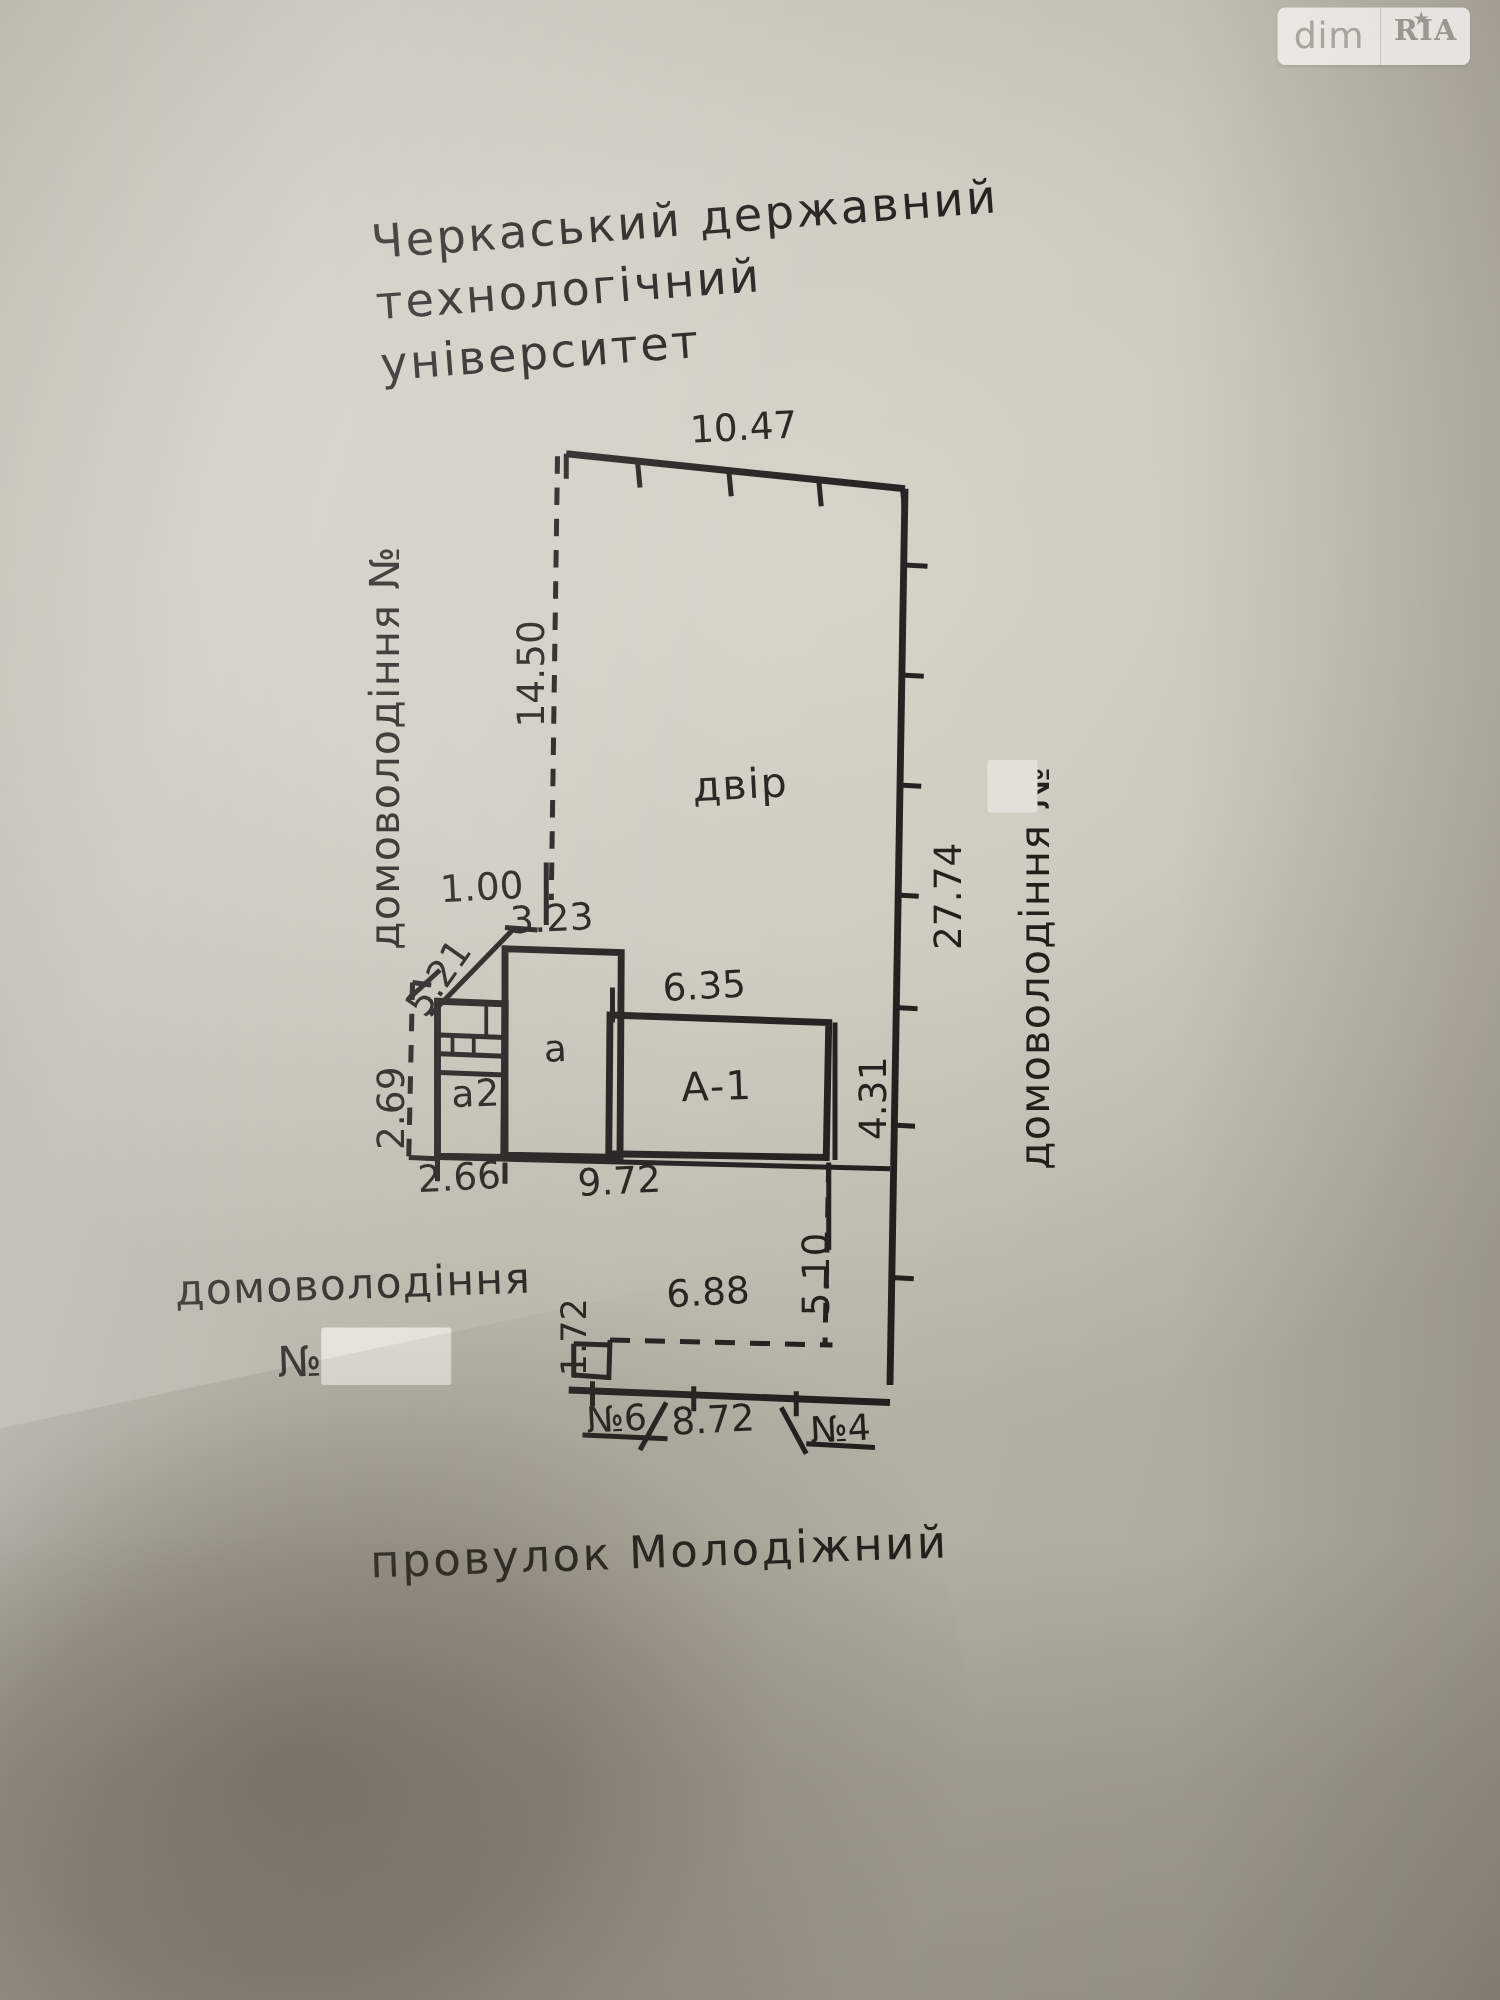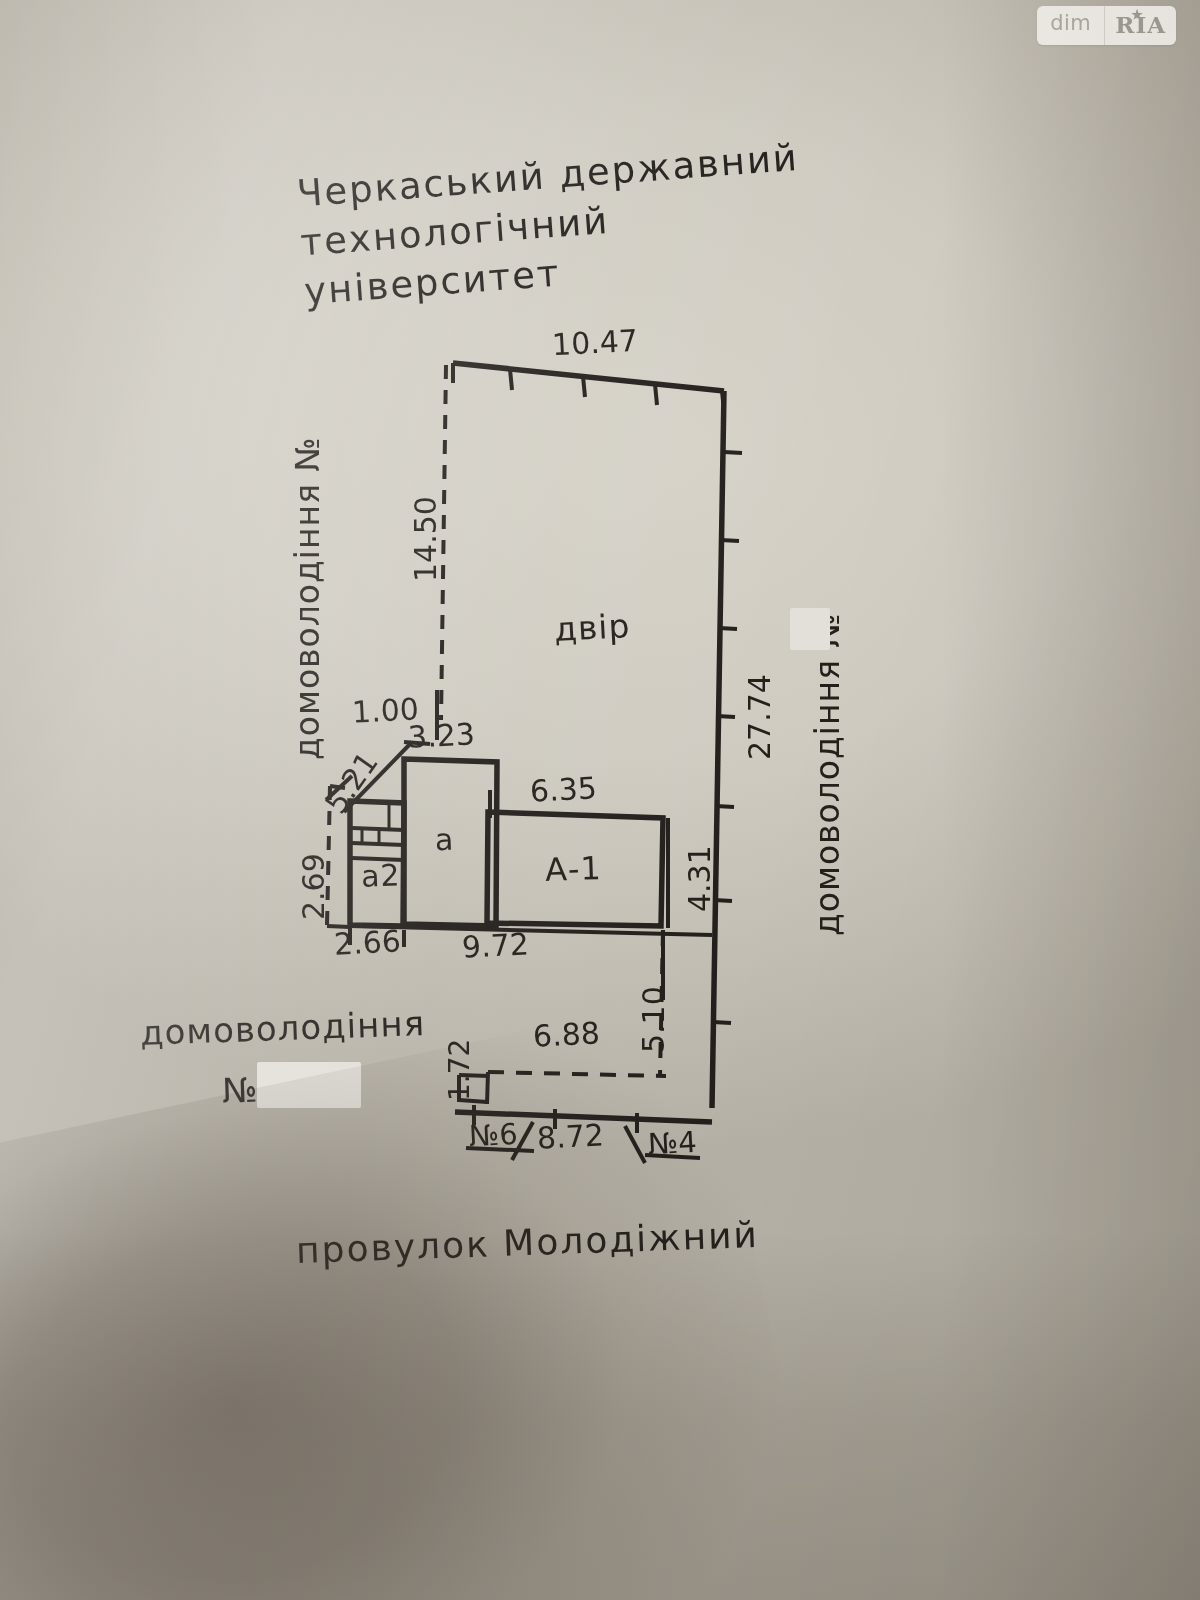--- a/index.html
+++ b/index.html
@@ -42,21 +42,21 @@
 
   
   #wm{
     position:absolute;right:24px;top:6px;
     display:flex;align-items:stretch;
     background:rgba(246,244,240,0.80);
     border-radius:6px;overflow:hidden;
     box-shadow:0 1px 2px rgba(0,0,0,0.08);
   }
   #wm .dim{
-    padding:5px 13px 7px 13px;font-size:21px;color:#a9a49c;
+    padding:5px 13px 7px 13px;font-size:29px;color:#a9a49c;
     font-family:"DejaVu Sans","Liberation Sans",sans-serif;letter-spacing:.5px;
   }
   #wm .sep{width:1px;background:#cfcbc4;}
   #wm .ria{
     padding:5px 10px 7px 10px;position:relative;
     font-size:23px;font-weight:bold;color:#9b968e;letter-spacing:1px;
     font-family:"DejaVu Serif","Liberation Serif",serif;
   }
   #wm .star{position:absolute;top:1px;left:26px;font-size:13px;color:#9b968e;}
 

